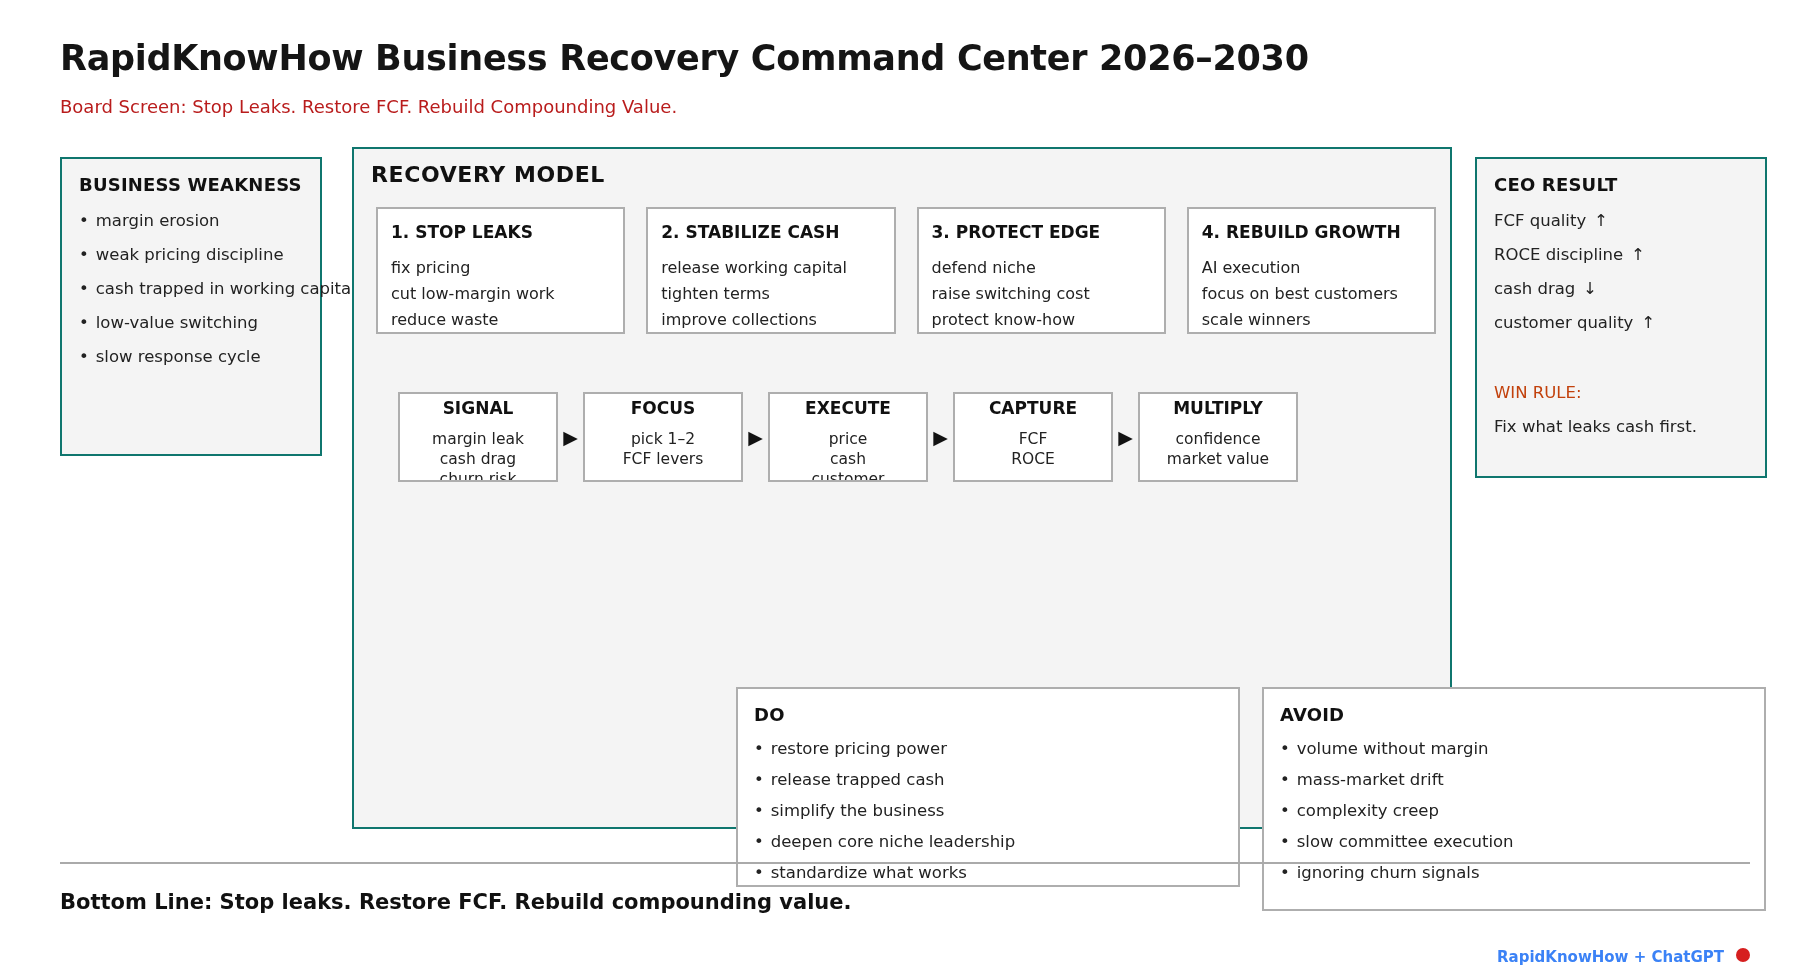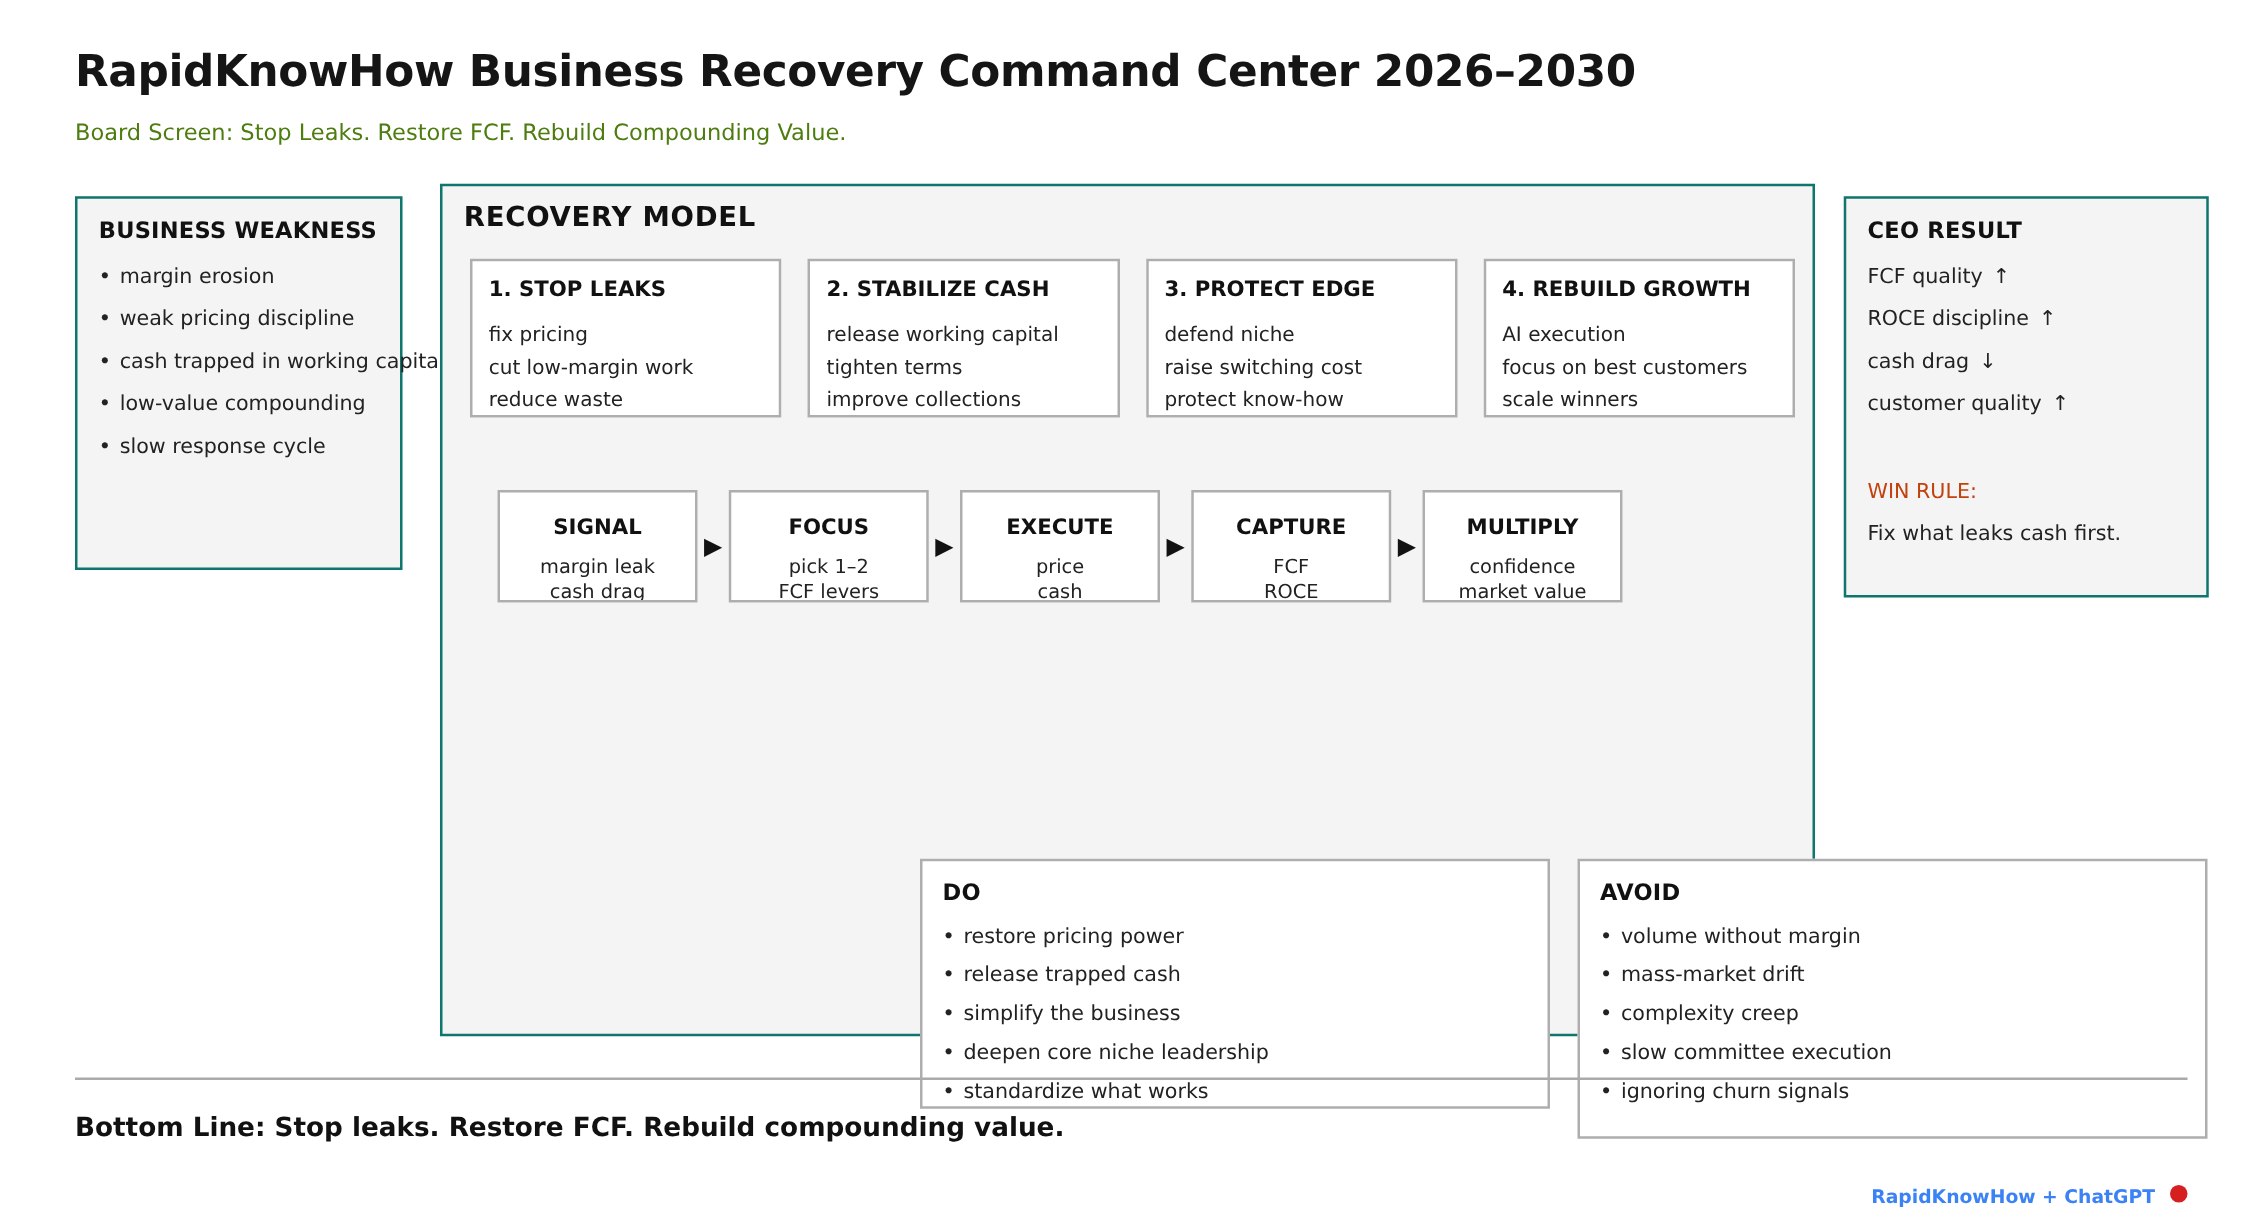--- a/index.html
+++ b/index.html
@@ -26,21 +26,21 @@
     letter-spacing: -0.3px;
     color: #151515;
     font-family: "DejaVu Sans", sans-serif;
     white-space: nowrap;
   }
   .page-subtitle {
     position: absolute;
     left: 60px;
     top: 96px;
     font-size: 18px;
-    color: #4d7c0f;
+    color: #b91c1c;
     white-space: nowrap;
   }
 
   
   .panel {
     position: absolute;
     background: #f4f4f4;
     border: 2px solid #0f766e;
     box-sizing: border-box;
   }
@@ -144,21 +144,21 @@
     align-items: center;
   }
   .flow-box {
     width: 160px;
     height: 90px;
     background: #ffffff;
     border: 2px solid #aeaeae;
     box-sizing: border-box;
     text-align: center;
     overflow: hidden;
-    padding-top: 18px;
+    padding-top: 4px;
   }
   .flow-title {
     font-size: 17px;
     font-weight: bold;
     color: #111111;
     margin-bottom: 11px;
     white-space: nowrap;
   }
   .flow-line {
     font-size: 15.5px;
@@ -297,21 +297,21 @@
 
 <div id="page-title" class="page-title">RapidKnowHow Business Recovery Command Center 2026–2030</div>
 <div id="page-subtitle" class="page-subtitle">Board Screen: Stop Leaks. Restore FCF. Rebuild Compounding Value.</div>
 
 <div id="weakness-panel" class="panel">
   <div class="panel-heading">BUSINESS WEAKNESS</div>
   <div class="bullet-list" id="weakness-list">
       <div class="bullet-item"><span class="dot">•</span><span>margin erosion</span></div>
       <div class="bullet-item"><span class="dot">•</span><span>weak pricing discipline</span></div>
       <div class="bullet-item"><span class="dot">•</span><span>cash trapped in working capital</span></div>
-      <div class="bullet-item"><span class="dot">•</span><span>low-value compounding</span></div>
+      <div class="bullet-item"><span class="dot">•</span><span>low-value switching</span></div>
       <div class="bullet-item"><span class="dot">•</span><span>slow response cycle</span></div>
     </div>
 </div>
 
 <div id="recovery-panel" class="panel">
   <div id="recovery-title">RECOVERY MODEL</div>
 
   <div class="pillar-row" id="pillar-row">
       <div class="pillar">
         <div class="pillar-title">1. STOP LEAKS</div>

